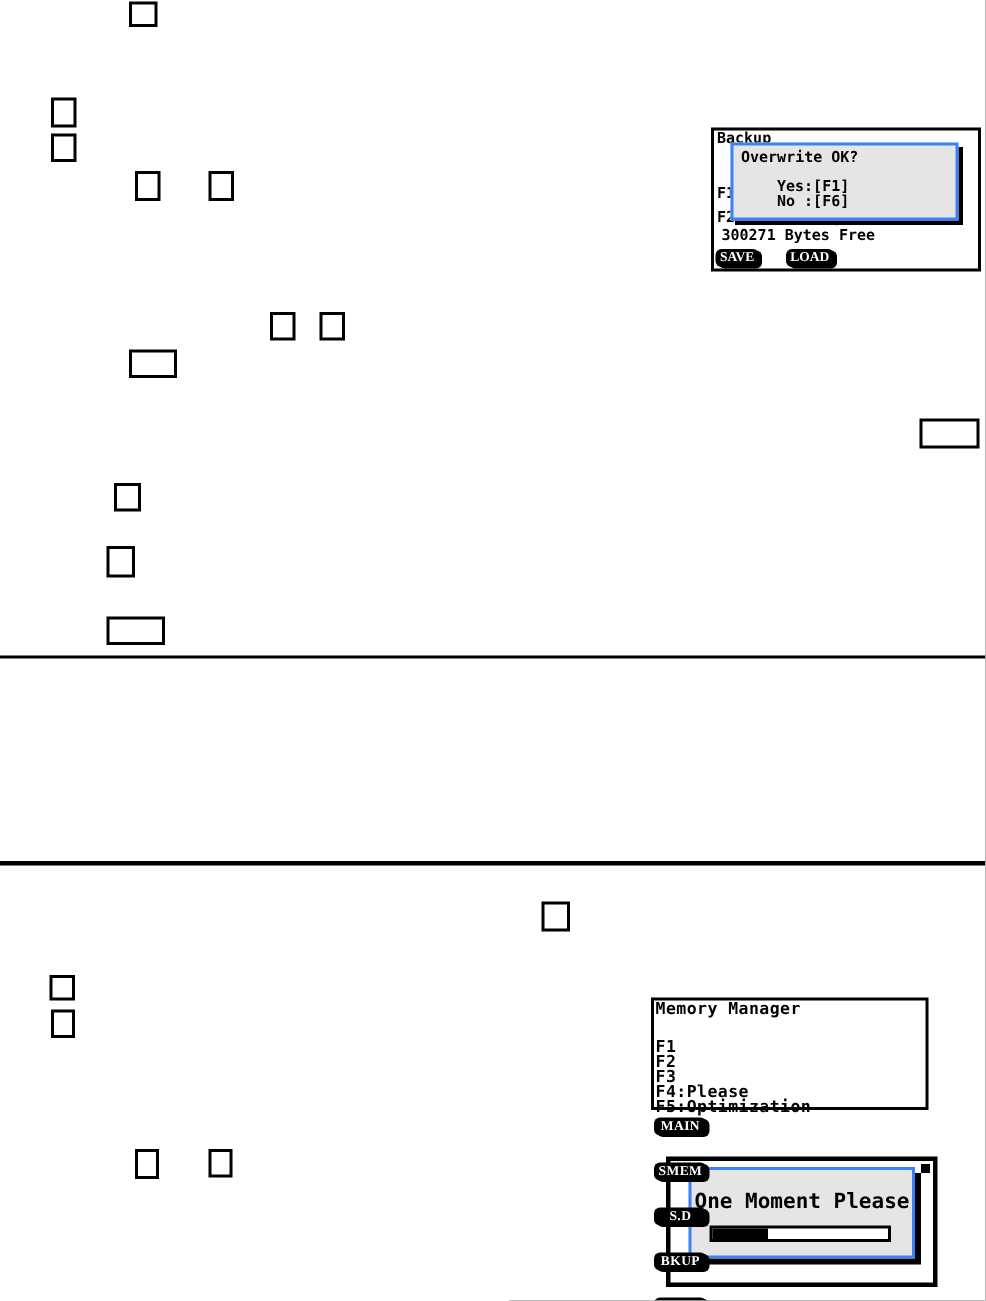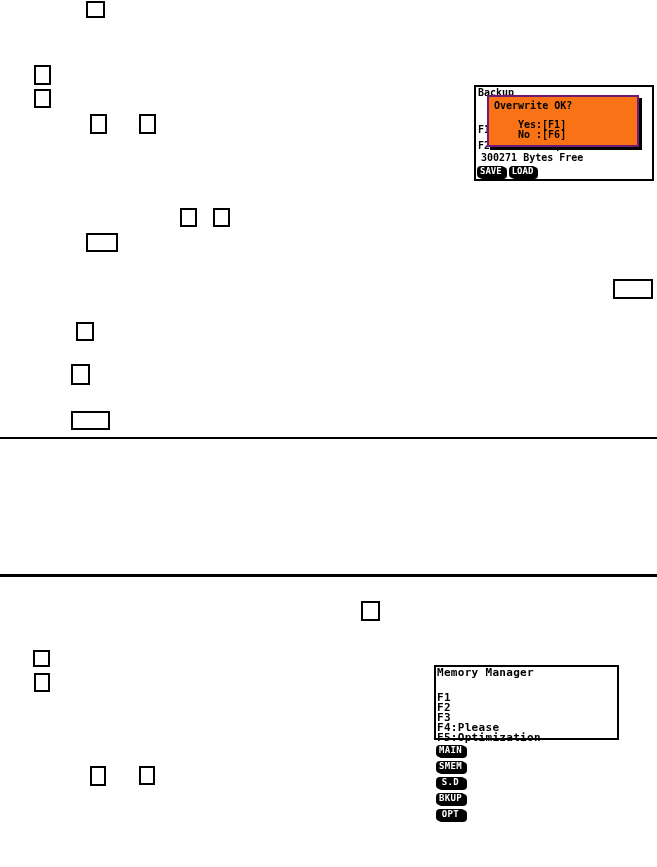--- a/index.html
+++ b/index.html
@@ -9,23 +9,23 @@
   }
   
   .kb{position:absolute;border:2px solid #000;background:#fff;box-sizing:border-box;}
   .hr{position:absolute;left:0;width:657px;background:#000;}
   
   .lcd{position:absolute;border:2px solid #000;background:#fff;box-sizing:border-box;
        font-weight:bold;color:#000;text-align:center;}
   .lcd .t{position:absolute;white-space:pre;}
   .s1{font-size:10px;line-height:10px;}
   .s2{font-size:11px;line-height:10px;letter-spacing:.3px;}
-  .dlg{position:absolute;border:2px solid #701a75;background:#f97316;box-sizing:border-box;
+  .dlg{position:absolute;border:2px solid #3b82f6;background:#e5e5e5;box-sizing:border-box;
        box-shadow:3px 3px 0 #000;z-index:5;}
-  .fkrow{position:absolute;display:flex;gap:4px;z-index:6;}
+  .fkrow{position:absolute;display:flex;gap:18px;z-index:6;font-family:Liberation Serif, serif;}
   .fkey{display:inline-block;background:#000;color:#fff;font-weight:bold;
         font-size:9px;line-height:9px;padding:1px 3px 2px 3px;border-radius:4px;
         box-shadow:2px 1px 0 #000;white-space:pre;}
   .busy{position:absolute;width:6px;height:6px;background:#000;}
   .pbar{position:absolute;border:2px solid #000;background:#fff;box-sizing:border-box;}
   .pfill{height:100%;background:#000;width:32%;}
 </style>
 </head>
 <body>
 
@@ -81,14 +81,23 @@
 
     <div class="fkrow" style="left:0px;top:78px;flex-direction:column;">
       <span class="fkey">MAIN</span>
       <span class="fkey">SMEM</span>
       <span class="fkey">S.D</span>
       <span class="fkey">BKUP</span>
       <span class="fkey">OPT</span>
     </div>
   </div>
 
+  <div class="lcd" style="left:444px;top:771px;width:181px;height:87px;border-width:3px;">
+    <div class="busy" style="right:2px;top:2px;"></div>
+    <div class="dlg" style="left:12px;top:4px;width:151px;height:61px;box-shadow:4px 4px 0 #000;">
+      <span class="t" style="left:2px;top:14px;font-size:14px;line-height:14px;">One Moment Please</span>
+      <div class="pbar" style="left:12px;top:37px;width:121px;height:11px;">
+        <div class="pfill" style="width: 32%;"></div>
+      </div>
+    </div>
+  </div>
 
 </div>
 
 </body></html>

